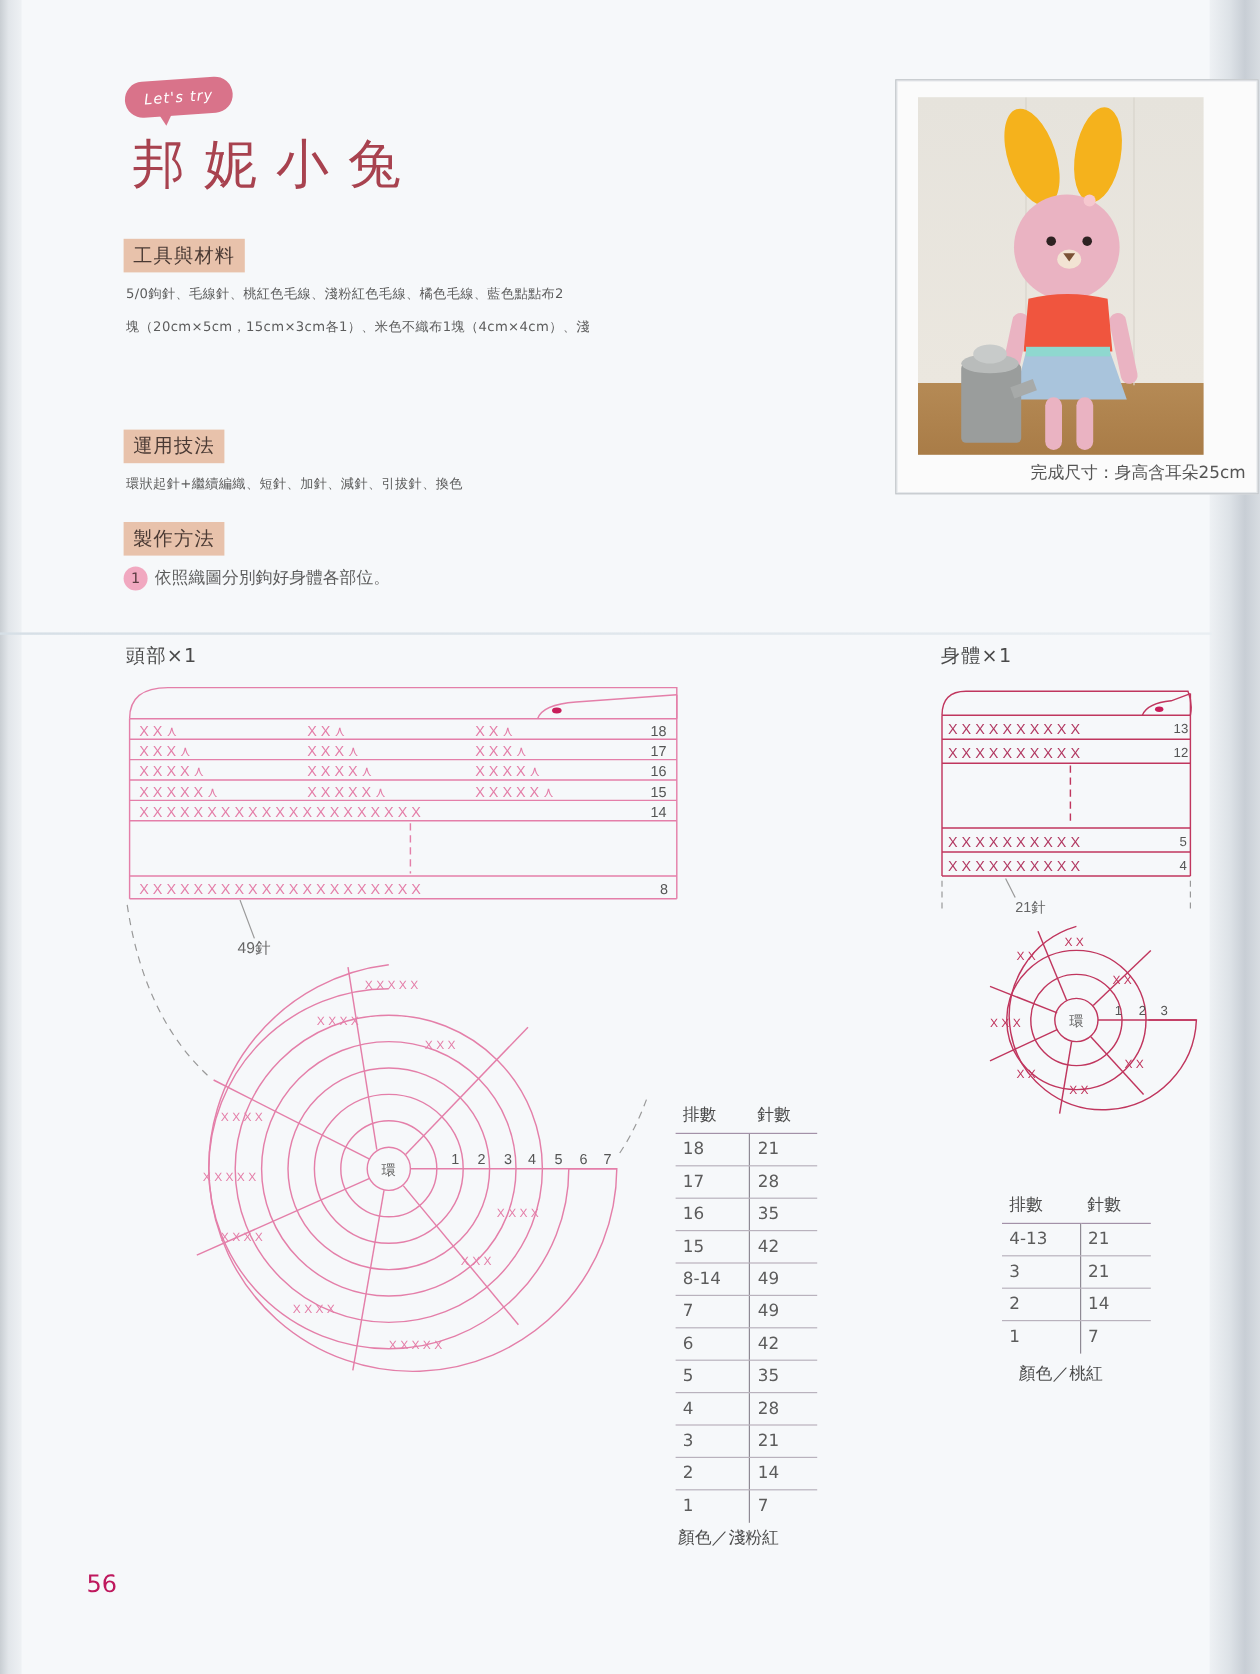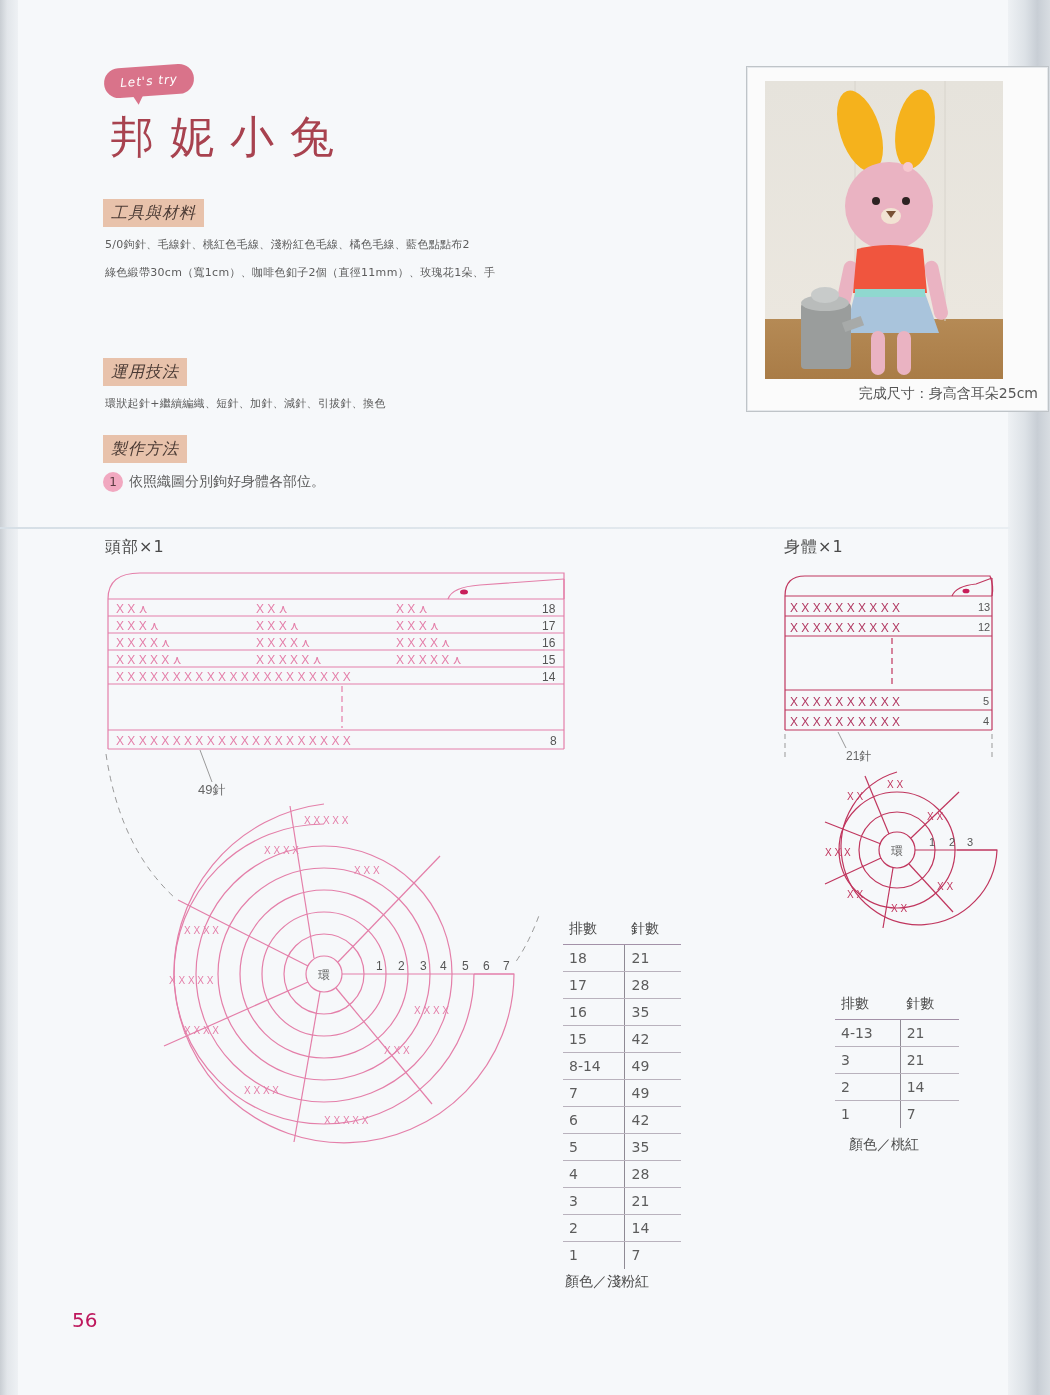--- a/index.html
+++ b/index.html
@@ -38,21 +38,20 @@
   .title {
     position: absolute; left: 110px; top: 108px;
     font-family: "DejaVu Serif", serif; font-size: 44px; color: #a8424f;
     letter-spacing: 16px; font-weight: normal;
   }
 
   .sec-label {
     position: absolute; left: 103px; height: 28px; padding: 0 8px;
     background: #e8c2ab; color: #4a3a34; font-size: 16px; line-height: 28px;
     letter-spacing: 1px;
-    font-style: italic;
   }
   .body-text {
     position: absolute; left: 105px; font-size: 11px; color: #5c5c5c;
     line-height: 27.5px; letter-spacing: 0.3px;
   }
   .step {
     position: absolute; left: 103px; top: 472px; display: flex; align-items: center;
     font-size: 14px; color: #5c5c5c;
   }
   .step-num {
@@ -106,21 +105,21 @@
 <div class="spine-left"></div>
 <div class="page-right-edge"></div>
 <div class="fold-line"></div>
 
 <div class="badge">Let's try</div>
 <div class="title">邦妮小兔</div>
 
 <div class="sec-label" style="top:199px">工具與材料</div>
 <div class="body-text" style="top:231px">
   <div>5/0鉤針、毛線針、桃紅色毛線、淺粉紅色毛線、橘色毛線、藍色點點布2</div>
-  <div>綠色緞帶30cm（寬1cm）、咖啡色釦子2個（直徑11mm）、玫瑰花1朵、手</div>
+  <div>塊（20cm×5cm，15cm×3cm各1）、米色不織布1塊（4cm×4cm）、淺</div>
 </div>
 
 <div class="sec-label" style="top:358px">運用技法</div>
 <div class="body-text" style="top:390px">環狀起針+繼續編織、短針、加針、減針、引拔針、換色</div>
 
 <div class="sec-label" style="top:435px">製作方法</div>
 <div class="step">
   <span class="step-num">1</span>
   <span>依照織圖分別鉤好身體各部位。</span>
 </div>

